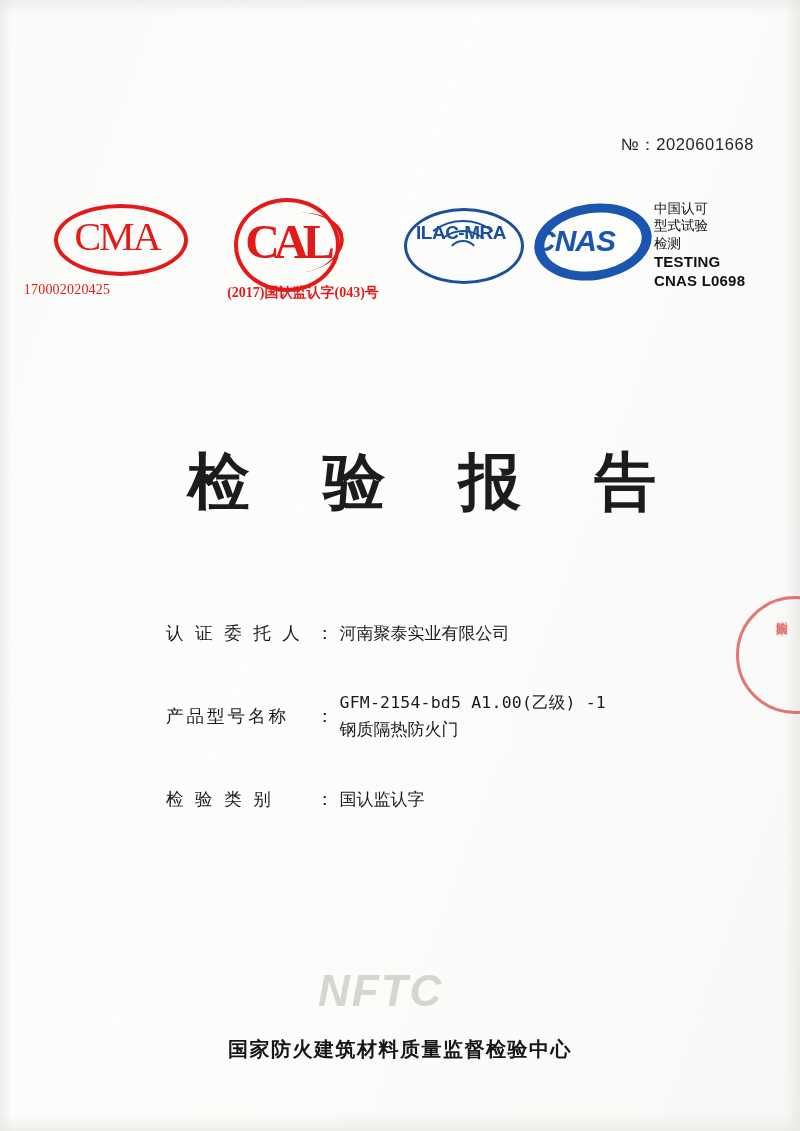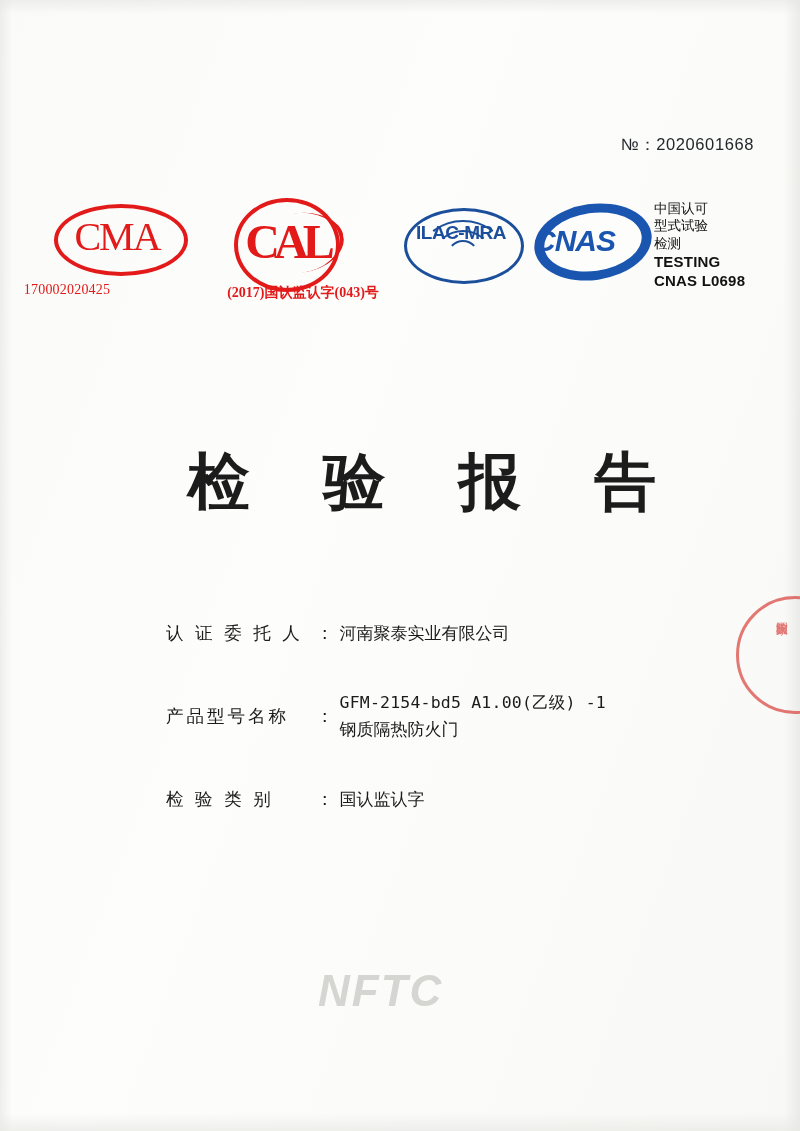--- a/index.html
+++ b/index.html
@@ -435,13 +435,14 @@
       <div class="field-value">国认监认字</div>
     </div>
   </div>
 
   <div class="stamp">
     <div class="stamp-text">国家防火检</div>
   </div>
 
   <div class="watermark">NFTC</div>
 
+  <div class="footer">国家防火建筑材料质量监督检验中心</div>
 </div>
 
 </body></html>

